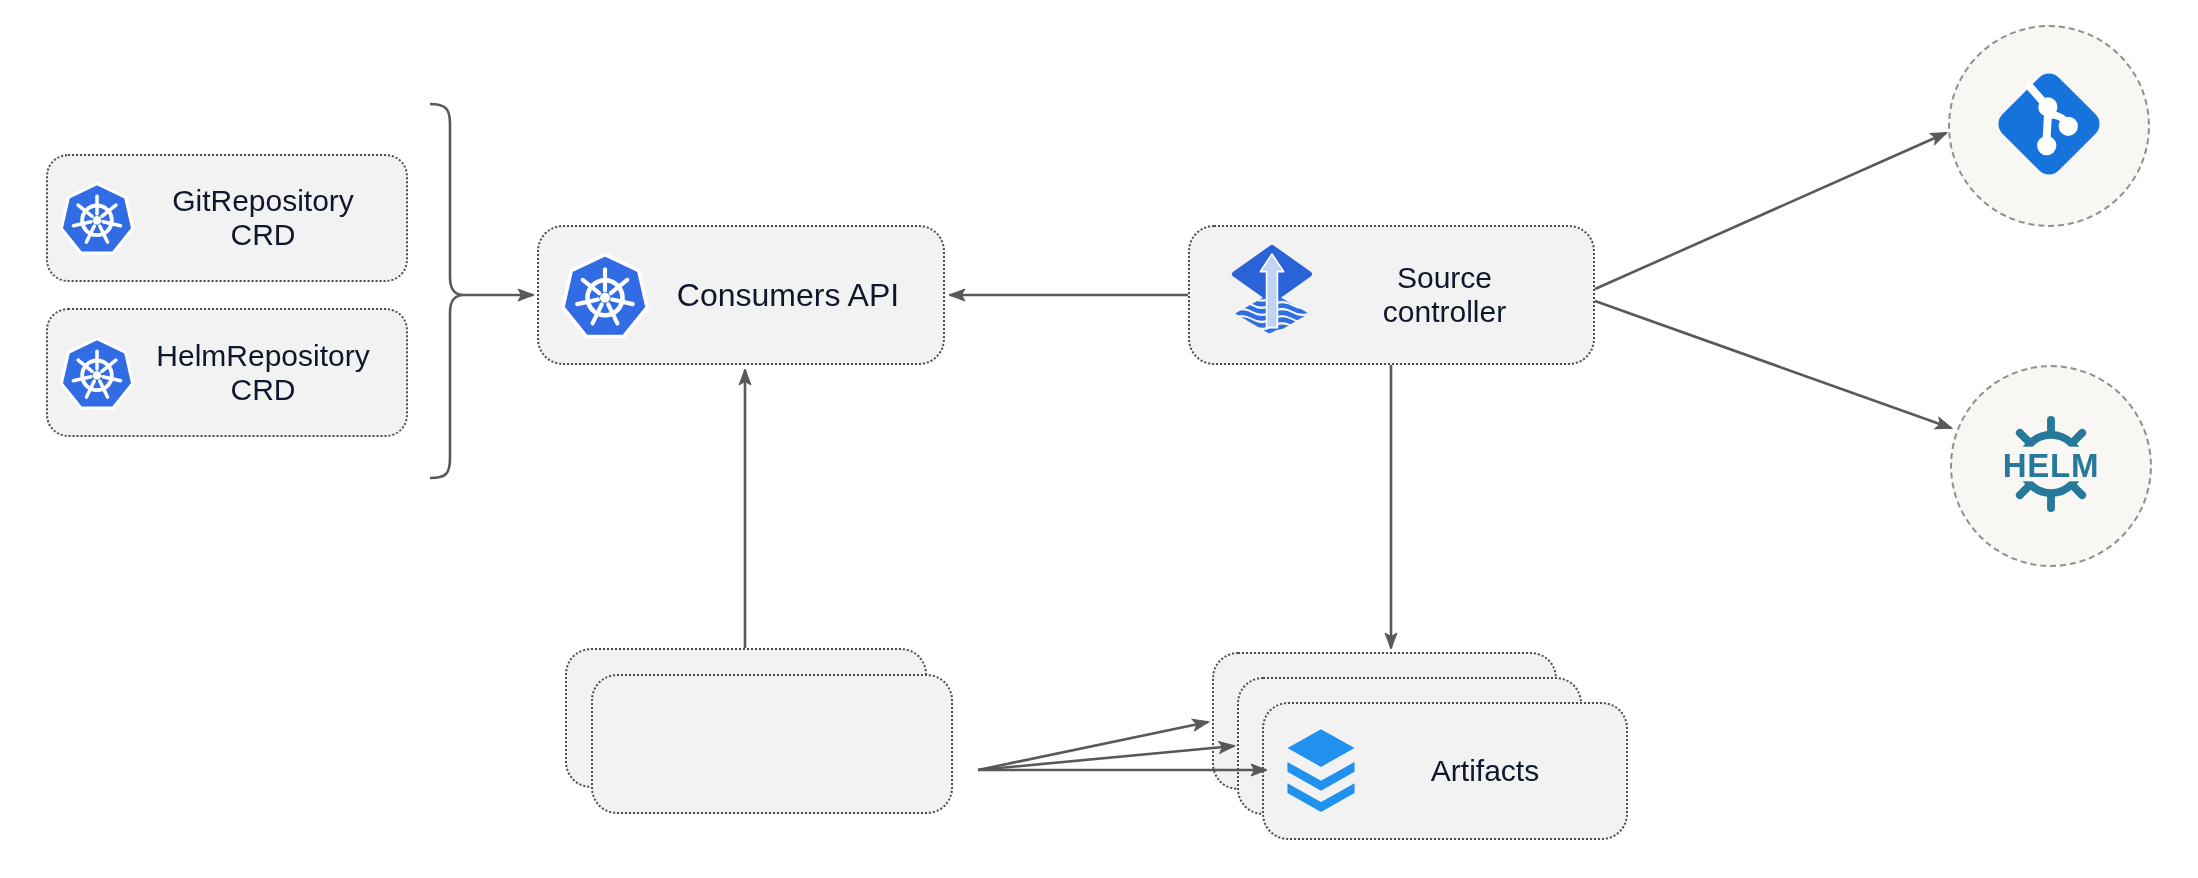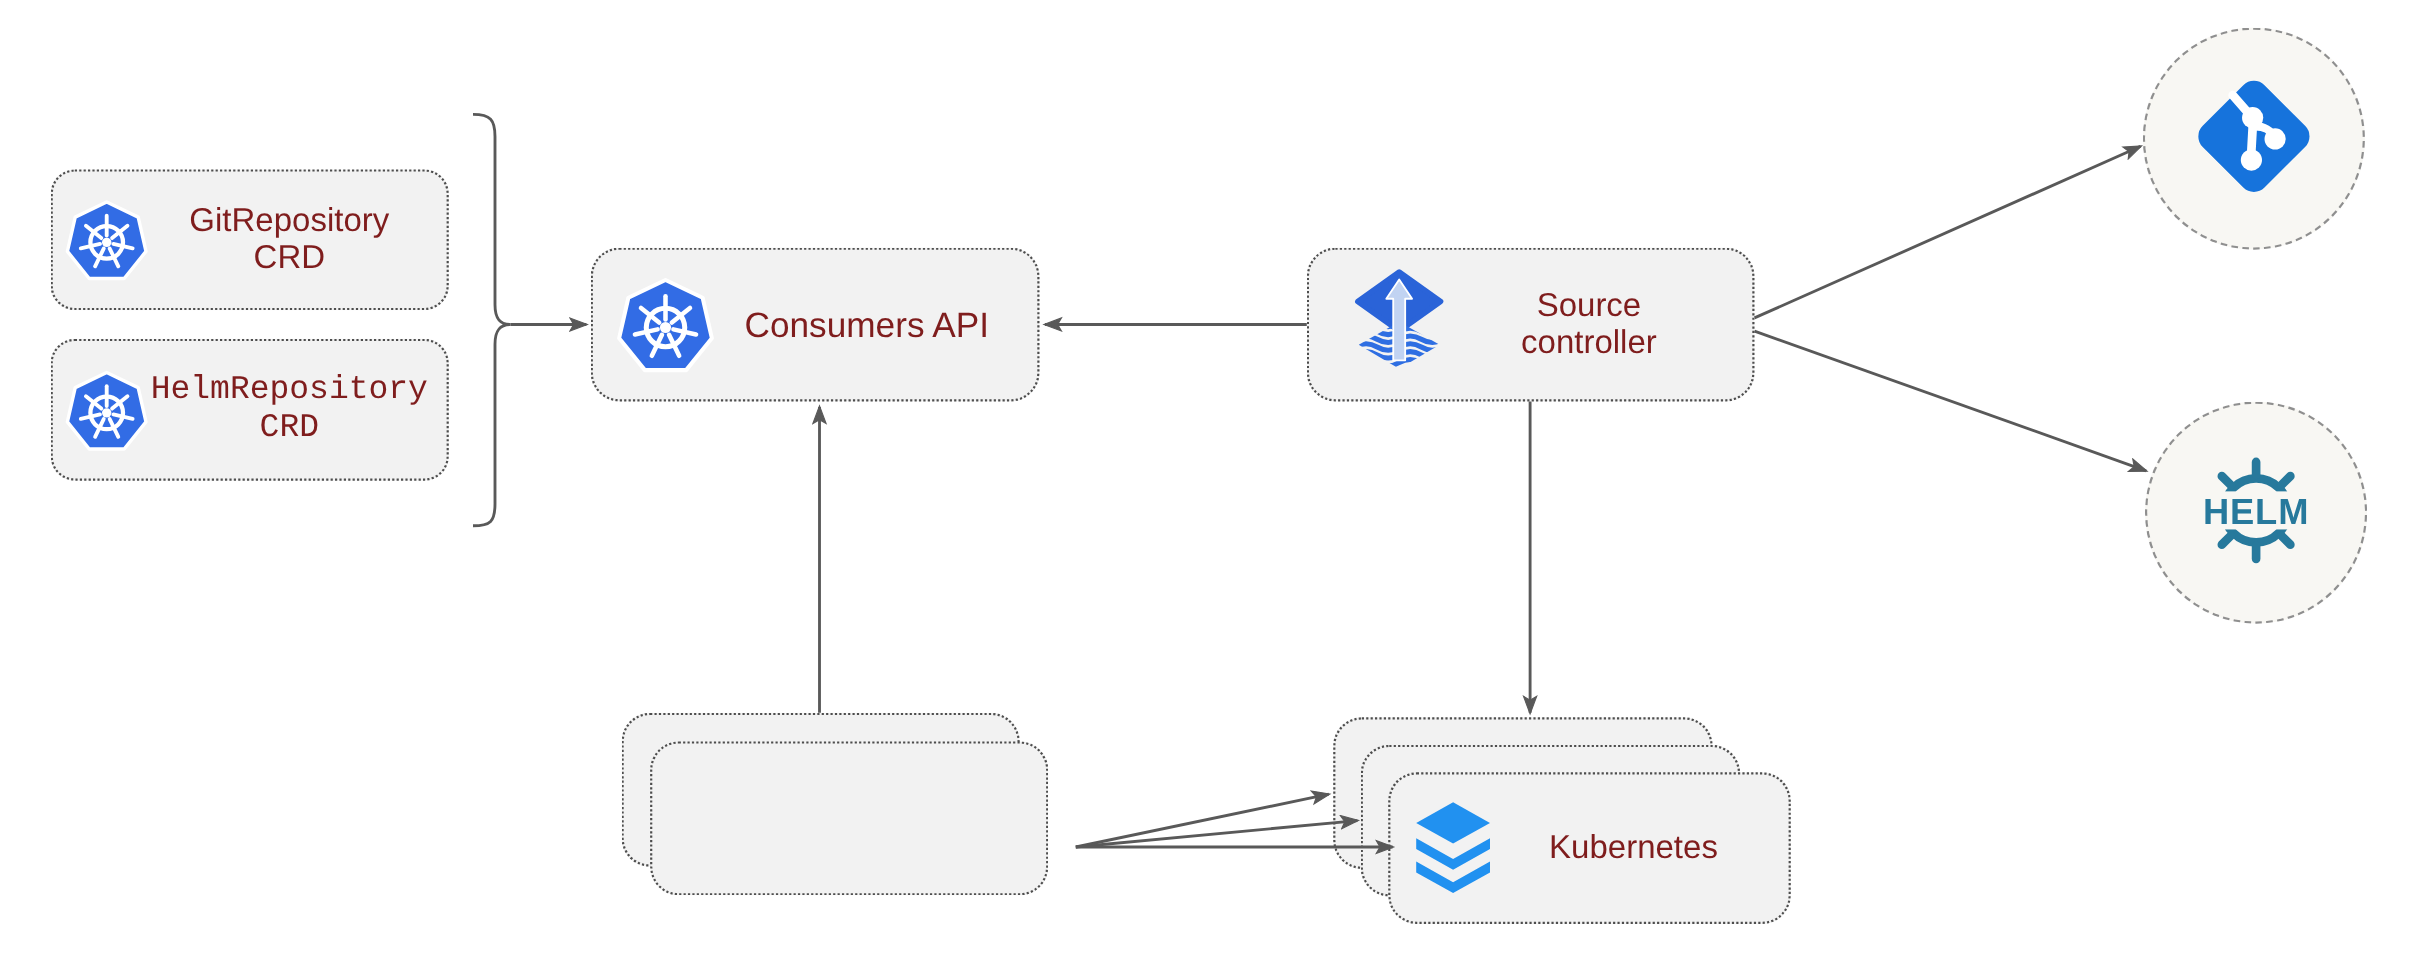--- a/index.html
+++ b/index.html
@@ -1,18 +1,18 @@
 <!DOCTYPE html>
 <html><head>
 <meta charset="utf-8">
 <style>
   html,body{margin:0;padding:0;background:#ffffff;}
   .canvas{
     position:relative;width:2198px;height:878px;background:#ffffff;overflow:hidden;
-    font-family:"Liberation Sans", sans-serif;color:#7f1d1d;
+    font-family:"Liberation Sans", sans-serif;color:#0f172a;
   }
   .edges{position:absolute;left:0;top:0;width:2198px;height:878px;z-index:5;pointer-events:none;}
   .node{
     position:absolute;box-sizing:border-box;background:#f2f2f2;
     border:2.5px dotted #4d4d4d;border-radius:26px;
     display:flex;align-items:center;z-index:2;
   }
   .node .icon{flex:0 0 auto;display:flex;align-items:center;justify-content:center;}
   .node .label{flex:1 1 auto;text-align:center;line-height:1.13;font-size:30px;}
   .label .ln{display:block;}
@@ -32,21 +32,21 @@
   #n-cons-back {left:565px; top:648px; width:362px; height:140px;}
   #n-cons-mid  {left:591px; top:674px; width:362px; height:140px;}
   #n-cons-front{left:617px; top:700px; width:362px; height:140px;}
   #n-art-back  {left:1212px;top:652px; width:345px; height:138px;}
   #n-art-mid   {left:1237px;top:677px; width:345px; height:138px;}
   #n-art-front {left:1262px;top:702px; width:366px; height:138px;}
   #n-git-circle{left:1948px;top:25px;}
   #n-helm-circle{left:1950px;top:365px;}
   #n-k8sapi .label{font-size:32px;}
   #n-gitrepo{padding:0 16px 0 10px;}
-  #n-helmrepo{padding:0 16px 0 10px;font-family:Liberation Mono, monospace;}
+  #n-helmrepo{padding:0 16px 0 10px;}
   #n-k8sapi{padding:0 18px 0 20px;}
   #n-source{padding:0 18px 0 40px;}
   #n-cons-front{padding:0 18px 0 26px;}
   #n-art-front{padding:0 18px 0 16px;}
 </style>
 </head>
 <body>
 
 <div class="canvas">
 
@@ -150,21 +150,21 @@
   <div class="node stack-front" id="n-art-front">
     <span class="icon">
       <svg width="82" height="90" viewBox="0 0 100 110" aria-hidden="true">
         <g fill="#2191f0">
           <polygon points="50,4 91,27 50,50 9,27"></polygon>
           <polygon points="9,44 50,67 91,44 91,56 50,79 9,56"></polygon>
           <polygon points="9,70 50,93 91,70 91,82 50,105 9,82"></polygon>
         </g>
       </svg>
     </span>
-    <span class="label">Kubernetes</span>
+    <span class="label">Artifacts</span>
   </div>
 
   <div class="circle-node" id="n-git-circle">
     <span class="icon">
       <svg width="118" height="118" viewBox="0 0 104 104" aria-hidden="true">
         <rect x="17" y="17" width="70" height="70" rx="12" fill="#1673dc" transform="rotate(45 52 52)"></rect>
         <g stroke="#ffffff" stroke-width="7" stroke-linecap="round" fill="none">
           <line x1="35" y1="19" x2="49" y2="35"></line>
           <line x1="51" y1="45" x2="50" y2="63"></line>
           <path d="M53 44 C60 44 66 47 68 53" stroke-width="6.5"></path>

